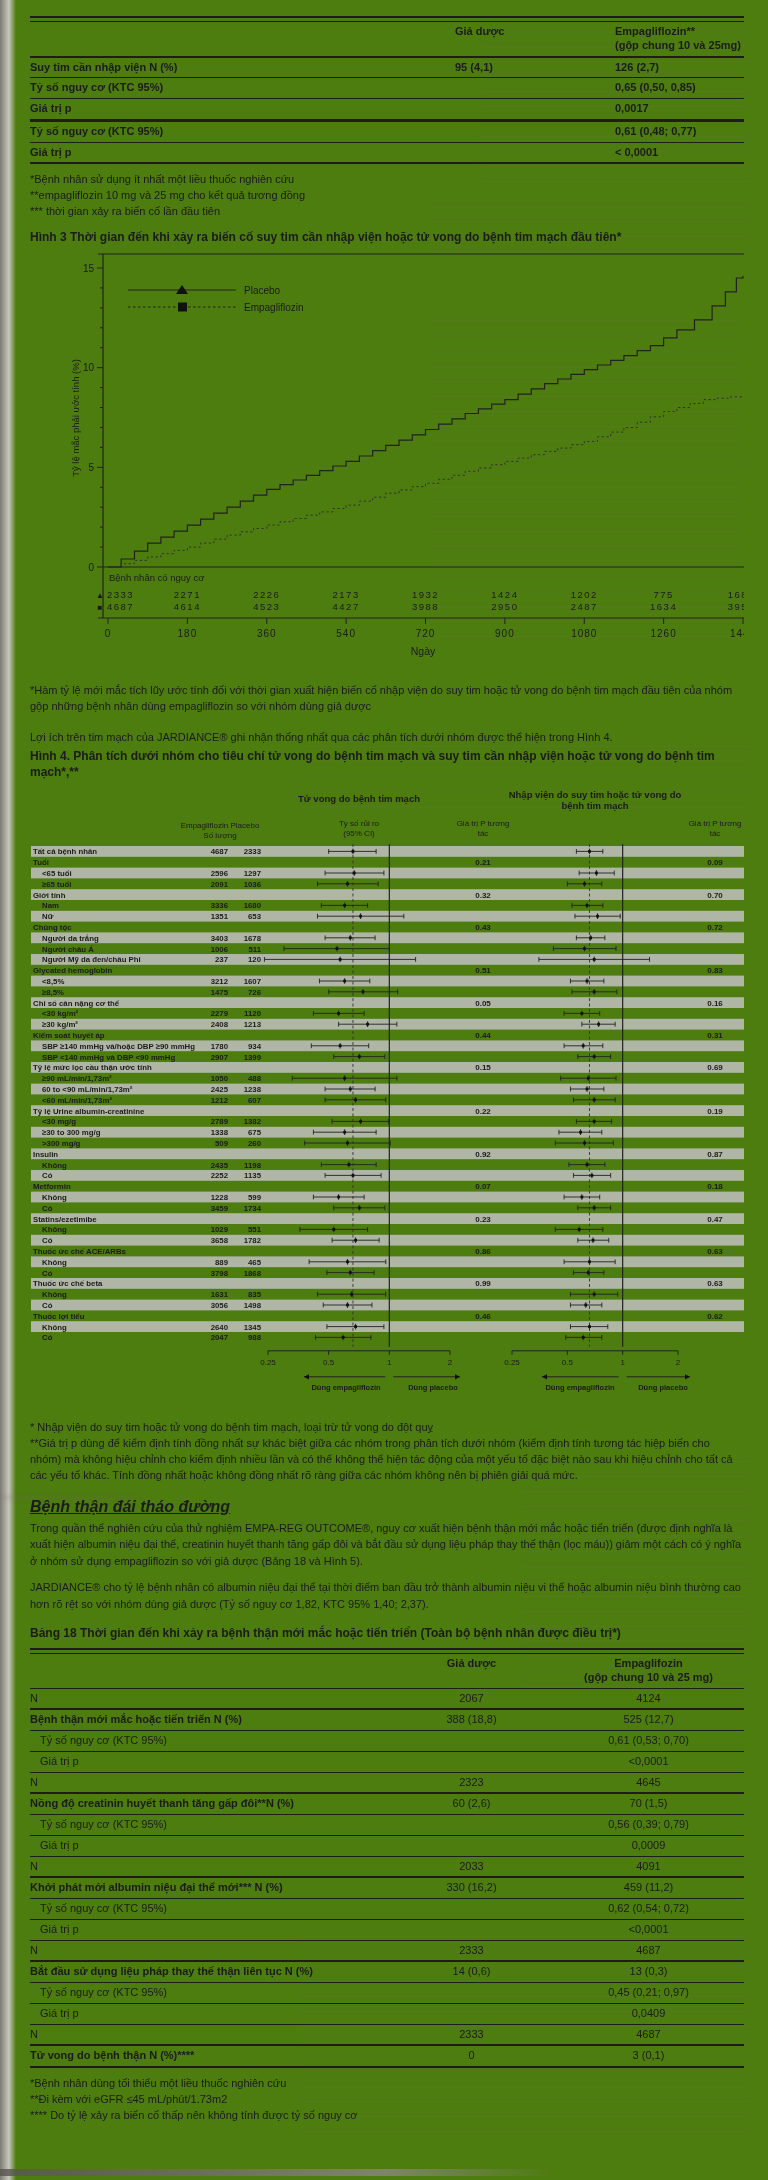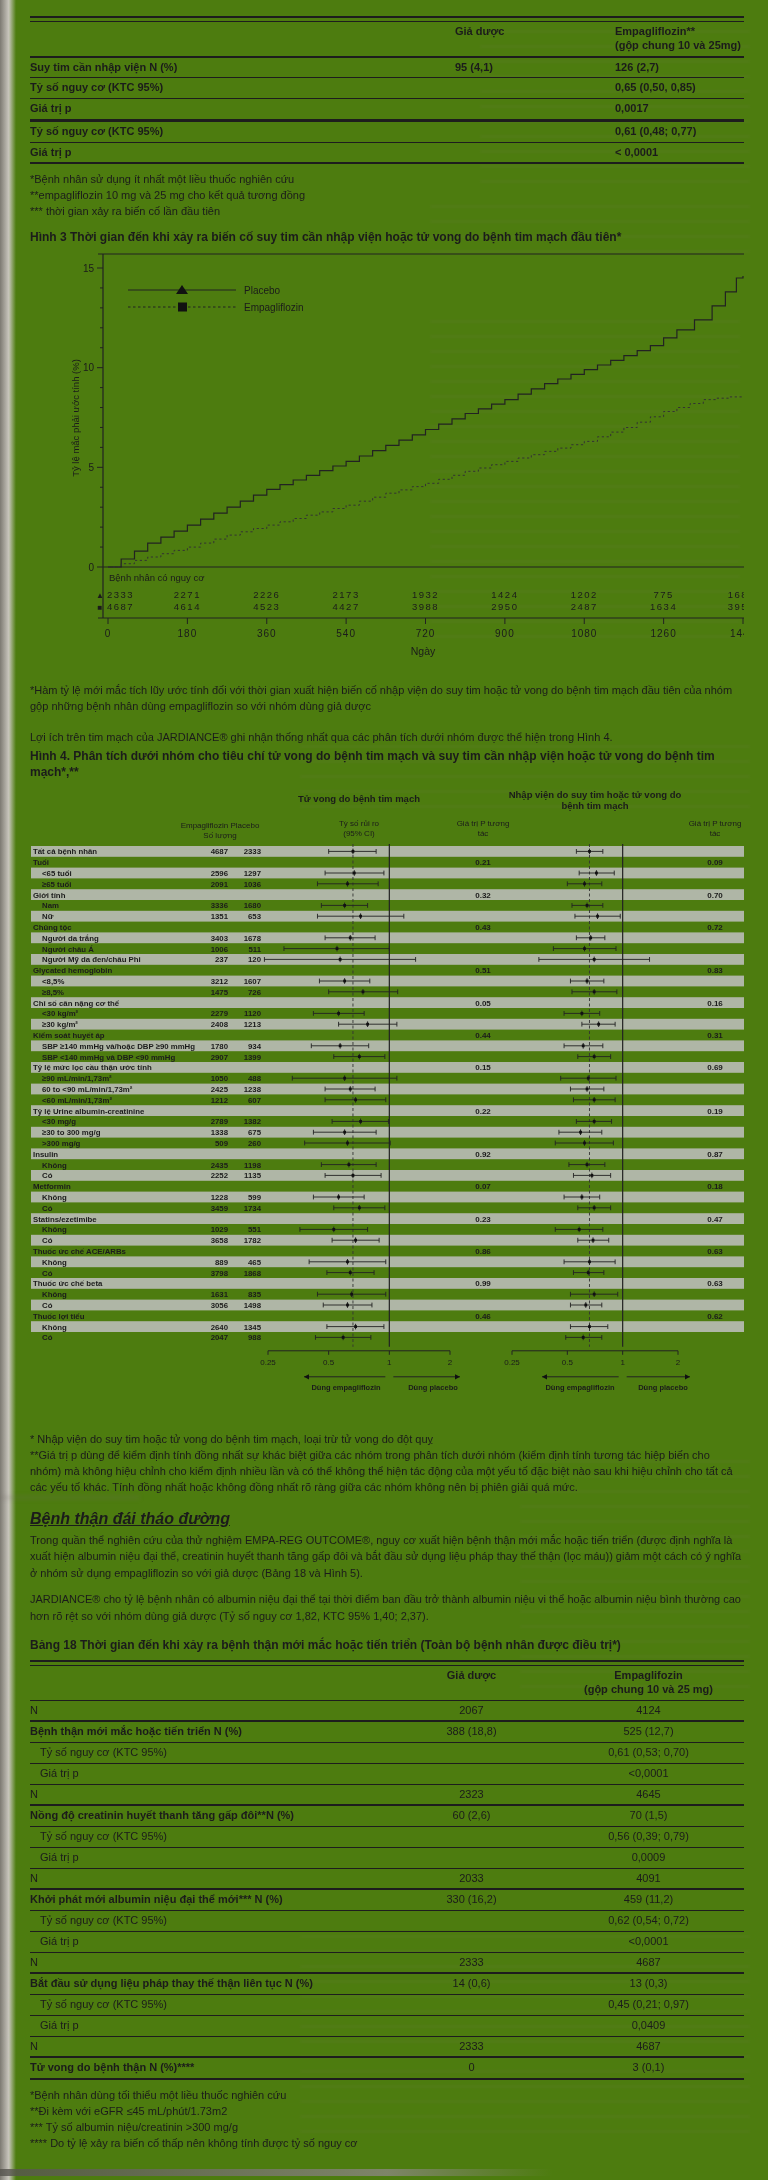--- a/index.html
+++ b/index.html
@@ -25,21 +25,21 @@
   .t-18 .cell.b{font-weight:bold;}
   .t-18 .cell.c{text-align:center;}
   .t-18 .cell.ind{padding-left:10px;}
   .thead .cell{font-weight:bold;}
   .fnote{font-size:11px;line-height:1.45;}
   .figtitle{font-weight:bold;font-size:12px;line-height:1.3;}
   .para{font-size:11px;line-height:1.5;}
   .kidney-h{font-weight:bold;font-style:italic;text-decoration:underline;font-size:16px;}
   svg text{fill:#1b1b1b;font-family:"Liberation Sans",sans-serif;}
   .mt4{margin-top:4px;}.mt6{margin-top:6px;}.mt8{margin-top:8px;}.mt10{margin-top:10px;}
-  .mt12{margin-top:4px;}.mt14{margin-top:14px;}.mt16{margin-top:28px;}
+  .mt12{margin-top:4px;}.mt14{margin-top:14px;}.mt16{margin-top:16px;}
 </style>
 </head>
 <body>
 
 <div class="page">
   <div class="edge-left"></div>
   <div class="edge-bottom"></div>
 
   <div class="bleed" style="left:480px;top:30px;width:270px;height:160px;"></div>
   <div class="bleed" style="left:430px;top:205px;width:320px;height:60px;"></div>
@@ -977,18 +977,17 @@
             <div class="cell c">0</div>
             <div class="cell c">3 (0,1)</div>
           </div>
           <div class="rule heavy"></div>
         </div>
     </div>
 
     <div class="mt8">
       <div class="fnote">*Bệnh nhân dùng tối thiểu một liều thuốc nghiên cứu</div>
       <div class="fnote">**Đi kèm với eGFR ≤45 mL/phút/1.73m2</div>
-      <div class="fnote">*** Tỷ số albumin niệu/creatinin &gt;300 mg/g</div>
       <div class="fnote">**** Do tỷ lệ xảy ra biến cố thấp nên không tính được tỷ số nguy cơ</div>
     </div>
 
   </div>
 </div>
 
 </body></html>

